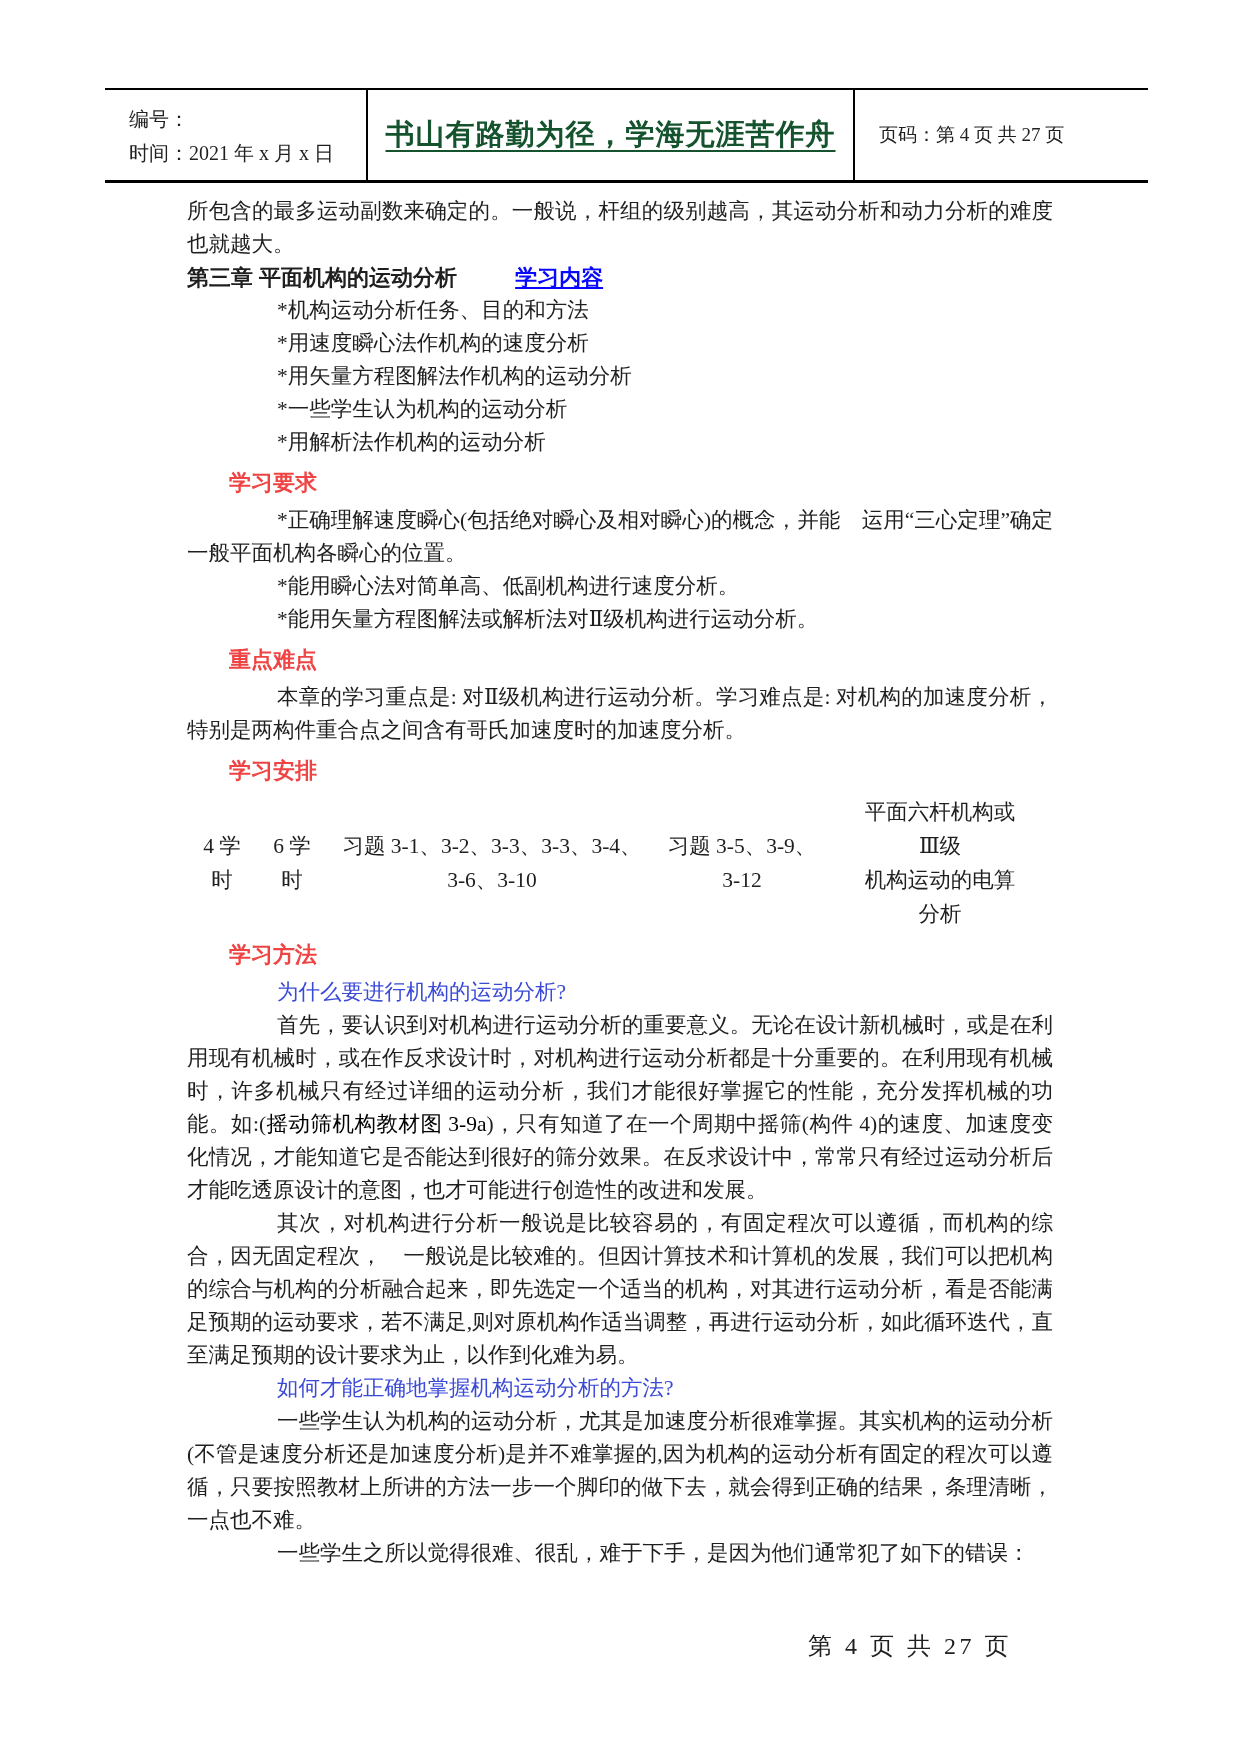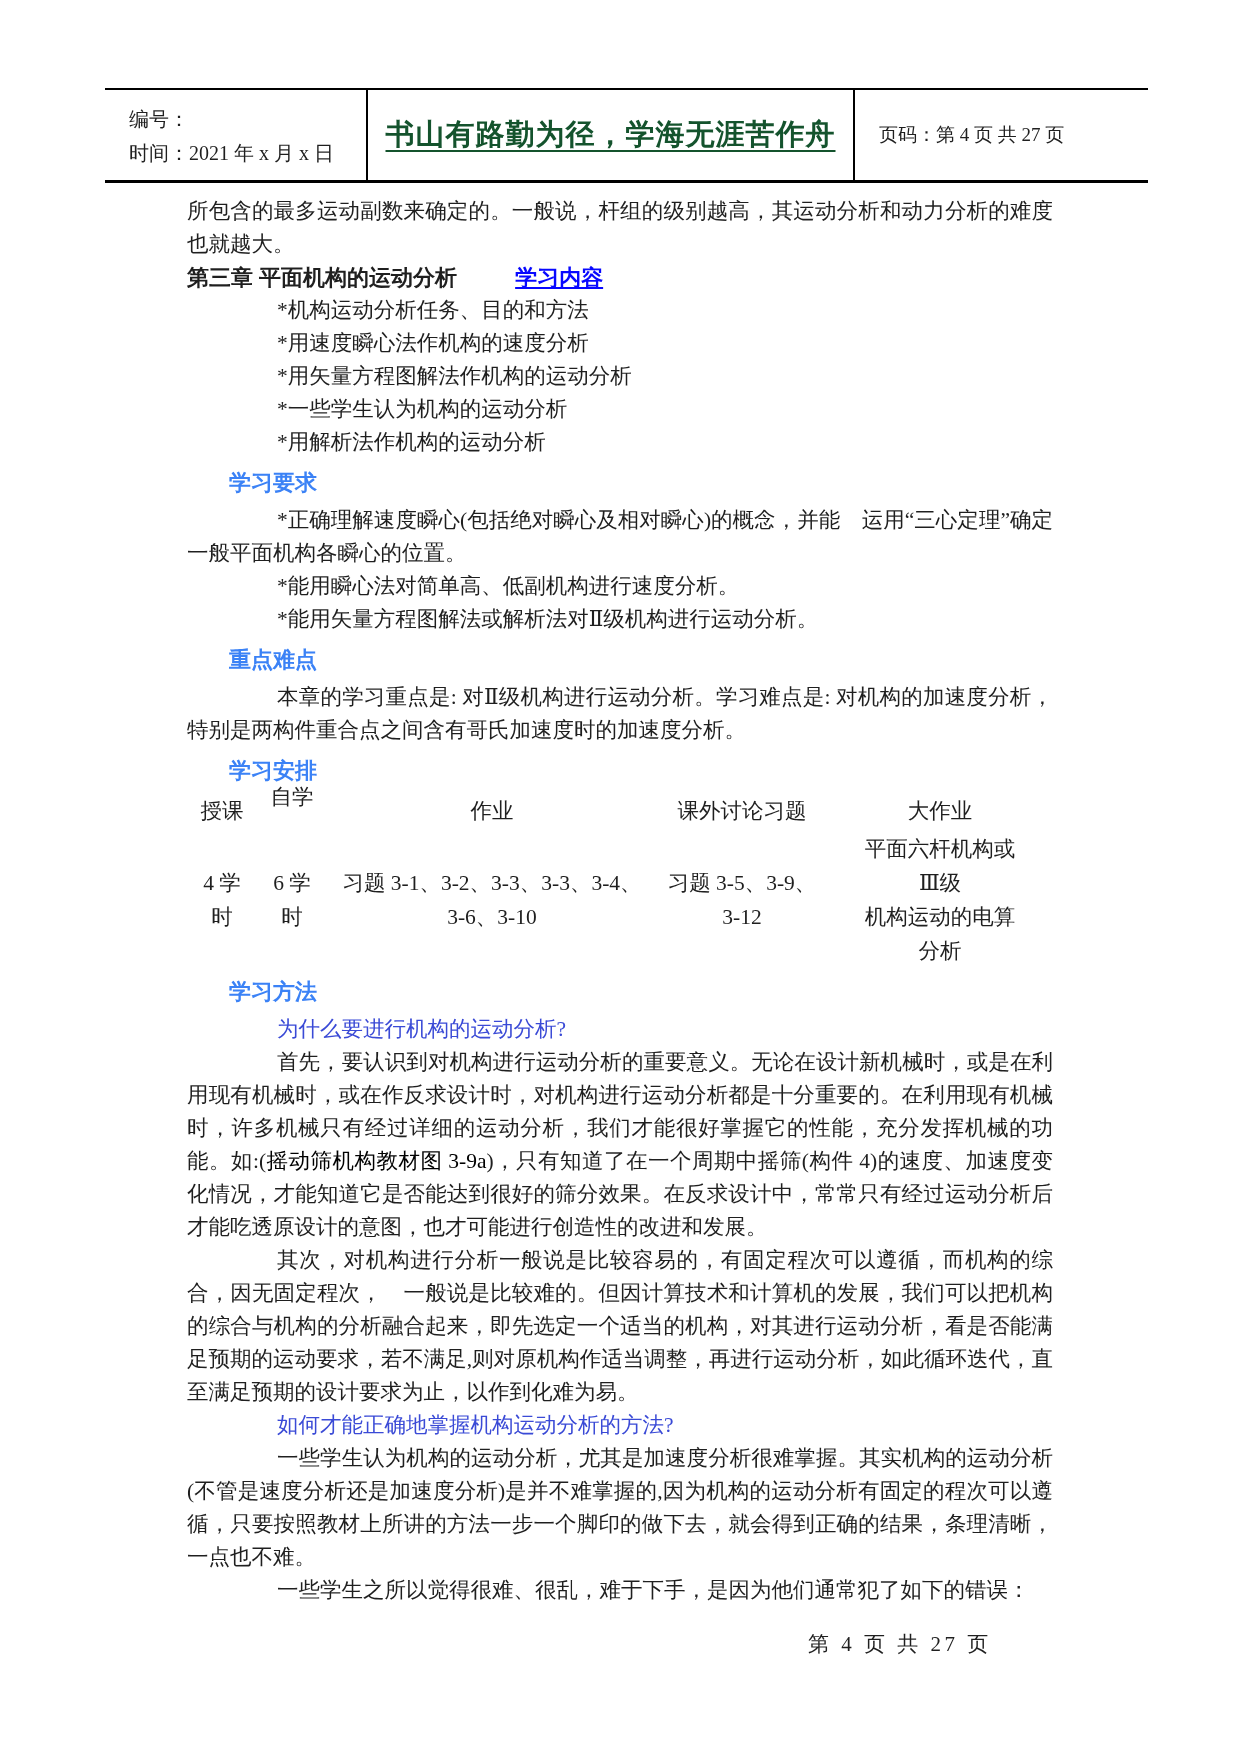--- a/index.html
+++ b/index.html
@@ -64,21 +64,21 @@
     font-weight:bold;
     font-size:22px;
     white-space:nowrap;
   }
   .chapter .blue-lbl{margin-left:58px;text-decoration:underline;}
   .blue-lbl{color:#0808ff;}
   .sec-h{
     font-family:"Liberation Sans","DejaVu Sans",sans-serif;
     font-weight:bold;
     font-size:22px;
-    color:#3b82f6;
+    color:#ef4444;
     margin:7px 0 5px 42px;
   }
   .bullet{text-indent:90px;}
   .question{
     color:#3a4ad6;
     text-indent:90px;
     margin:2px 0;
   }
   .doc-link{
     color:#000000;
@@ -97,21 +97,21 @@
   .c2{width:70px;}
   .c3{width:330px;}
   .c4{width:170px;}
   .c5{width:226px;}
   .sched .cell div{line-height:34px;}
   .raise{position:relative;top:-14px;}
   
   .footer{
     position:absolute;
     left:808px;top:1630px;
-    font-size:21px;
+    font-size:24px;
     letter-spacing:3.5px;
     white-space:nowrap;
   }
 </style>
 </head>
 <body>
 
 <div class="page">
 
   <div class="hdr">
@@ -147,27 +147,20 @@
     <p class="ind">*能用瞬心法对简单高、低副机构进行速度分析。</p>
     <p class="ind">*能用矢量方程图解法或解析法对Ⅱ级机构进行运动分析。</p>
 
     <div class="sec-h">重点难点</div>
 
     <p class="ind">本章的学习重点是: 对Ⅱ级机构进行运动分析。学习难点是: 对机构的加速度分析，特别是两构件重合点之间含有哥氏加速度时的加速度分析。</p>
 
     <div class="sec-h">学习安排</div>
 
     <div class="sched">
-      <div class="srow shead">
-        <div class="cell c1">授课</div>
-        <div class="cell c2 raise">自学</div>
-        <div class="cell c3">作业</div>
-        <div class="cell c4">课外讨论习题</div>
-        <div class="cell c5">大作业</div>
-      </div>
       <div class="srow">
         <div class="cell c1">
           <div>4 学</div>
           <div>时</div>
         </div>
         <div class="cell c2">
           <div>6 学</div>
           <div>时</div>
         </div>
         <div class="cell c3">

